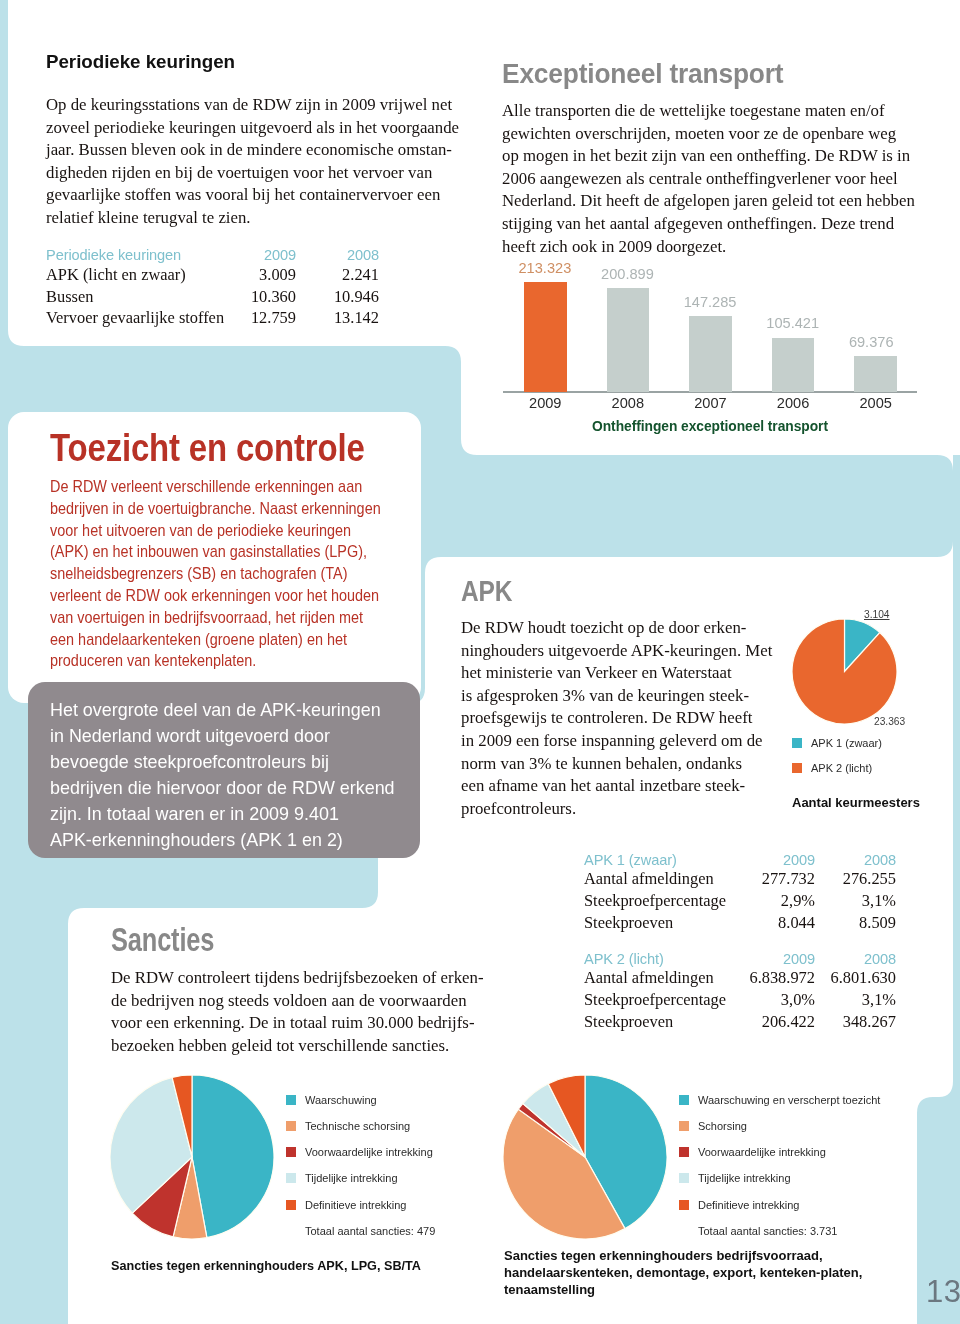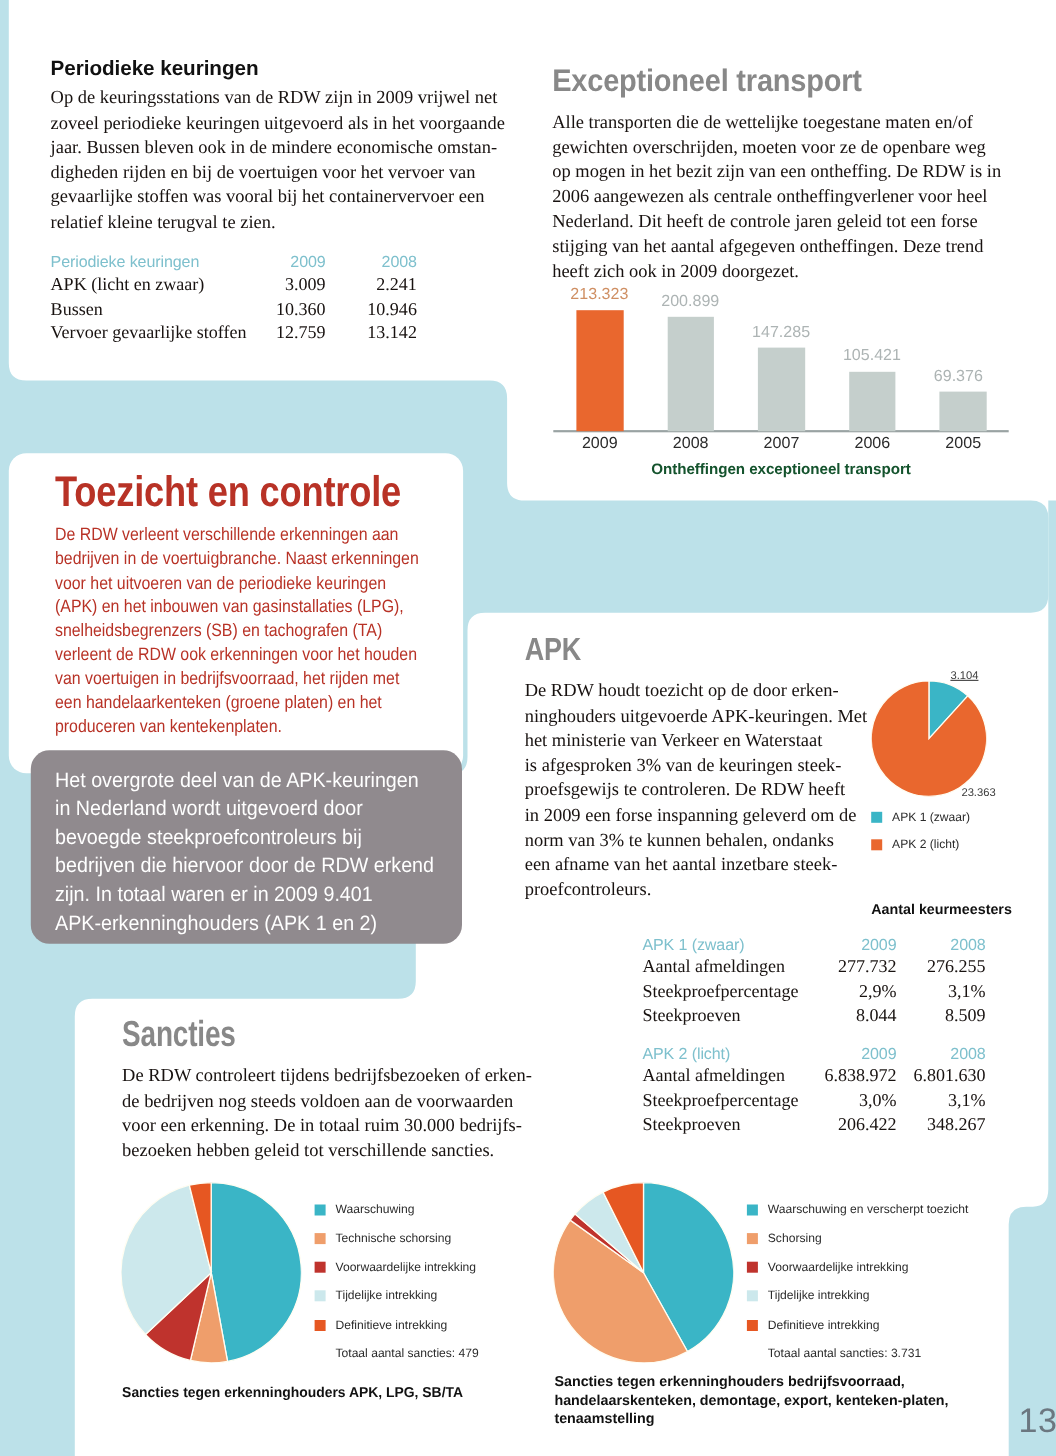--- a/index.html
+++ b/index.html
@@ -9,40 +9,40 @@
   
   #bgsvg{position:absolute;left:0;top:0;width:960px;height:1324px;}
   
   #callout{position:absolute;left:28px;top:682px;width:392px;height:176px;background:#908a8e;border-radius:17px;}
 
   
   #periodiek{position:absolute;left:46px;top:51px;width:420px;}
   #periodiek .h{font-size:18.8px;font-weight:bold;color:#111;letter-spacing:-0.05px;line-height:21px;}
   .body-serif{font-family:"Liberation Serif",serif;font-size:16.8px;line-height:22.6px;color:#181210;}
   .ln{display:block;white-space:nowrap;}
-  #periodiek .p{margin-top:6px;}
+  #periodiek .p{margin-top:22px;}
 
   
   table.dt{border-collapse:collapse;font-family:"Liberation Serif",serif;font-size:16.4px;color:#181210;width:100%;table-layout:fixed;}
   table.dt th{font-family:"Liberation Sans",sans-serif;font-size:14.6px;font-weight:normal;color:#7ec0cd;text-align:right;padding:0;height:21.7px;letter-spacing:-0.1px;vertical-align:bottom;white-space:nowrap;}
   table.dt th.lbl{text-align:left;}
   table.dt td{padding:0;text-align:right;height:21.7px;vertical-align:bottom;white-space:nowrap;}
   table.dt td.lbl{text-align:left;}
   #tbl-periodiek{margin-top:12px;width:331px;}
   #tbl-periodiek col.c1{width:185px;}
   #tbl-periodiek col.c2{width:65px;}
   #tbl-periodiek col.c3{width:83px;}
 
   
   #toez{position:absolute;left:50px;top:429px;width:360px;}
   #toez .h{font-size:39px;font-weight:bold;color:#b83226;line-height:38px;transform:scaleX(0.845);transform-origin:left center;letter-spacing:-0.2px;white-space:nowrap;}
   #toez .p{margin-top:9px;font-family:"Liberation Sans",sans-serif;font-size:16.2px;line-height:21.8px;color:#b83226;transform:scaleX(0.892);transform-origin:left top;}
 
   
-  #apk{position:absolute;left:461px;top:576px;width:340px;margin-left:16px;}
+  #apk{position:absolute;left:461px;top:576px;width:340px;}
   #apk .h{font-size:29px;font-weight:bold;color:#888888;letter-spacing:-0.2px;line-height:30px;transform:scaleX(0.845);transform-origin:left center;}
   #apk .p{margin-top:11px;}
   #tbl-apk1{position:absolute;left:584px;top:846px;width:312px;}
   #tbl-apk2{position:absolute;left:584px;top:945px;width:312px;}
   .tapk col.c1{width:163px;}
   .tapk col.c2{width:68px;}
   .tapk col.c3{width:81px;}
 
   
   #pagenum{position:absolute;left:926px;top:1274px;font-size:31px;color:#6b7780;letter-spacing:0.5px;}
@@ -58,21 +58,21 @@
   .legendrow{position:absolute;display:flex;align-items:center;white-space:nowrap;}
   .legendrow .sw{width:10px;height:10px;margin-right:9px;flex:0 0 auto;}
   .legendrow .lt{font-size:11px;color:#2b2b2b;}
   .piecaption{position:absolute;font-size:13px;font-weight:bold;color:#111;white-space:nowrap;}
 
   #apkpie{left:792px;top:619px;width:105px;height:105px;}
   #apkpie-l1{left:864px;top:609px;text-decoration:underline;}
   #apkpie-l2{left:874px;top:716px;}
   #apkpie-legend{left:792px;top:737px;}
   #apkpie-legend .legendrow{position:relative;height:11px;margin-bottom:14px;}
-  #apkpie-caption{left:792px;top:795px;margin-top:24px;}
+  #apkpie-caption{left:792px;top:795px;}
 
   #sancpie1{left:110px;top:1075px;width:164px;height:164px;}
   #sancpie1-legend{left:286px;top:1094px;}
   #sancpie1-legend .legendrow{position:relative;height:11px;margin-bottom:15.3px;}
   #sancpie1-caption{left:111px;top:1258px;transform:scaleX(0.973);transform-origin:left top;}
   #sancpie2{left:503px;top:1075px;width:164px;height:164px;}
   #sancpie2-legend{left:679px;top:1094px;}
   #sancpie2-legend .legendrow{position:relative;height:11px;margin-bottom:15.3px;}
   #sancpie2-caption{left:504px;top:1248px;line-height:16.8px;white-space:normal;width:420px;}
 
@@ -148,21 +148,21 @@
       </table>
   </div>
 
   <div id="exc">
     <div class="h">Exceptioneel transport</div>
     <div class="p body-serif">
         <span class="ln">Alle transporten die de wettelijke toegestane maten en/of</span>
         <span class="ln">gewichten overschrijden, moeten voor ze de openbare weg</span>
         <span class="ln">op mogen in het bezit zijn van een ontheffing. De RDW is in</span>
         <span class="ln">2006 aangewezen als centrale ontheffingverlener voor heel</span>
-        <span class="ln">Nederland. Dit heeft de controle jaren geleid tot een forse</span>
+        <span class="ln">Nederland. Dit heeft de afgelopen jaren geleid tot een hebben</span>
         <span class="ln">stijging van het aantal afgegeven ontheffingen. Deze trend</span>
         <span class="ln">heeft zich ook in 2009 doorgezet.</span>
       </div>
   </div>
 
   <div id="toez">
     <div class="h">Toezicht en controle</div>
     <div class="p">
         <span class="ln">De RDW verleent verschillende erkenningen aan</span>
         <span class="ln">bedrijven in de voertuigbranche. Naast erkenningen</span>

